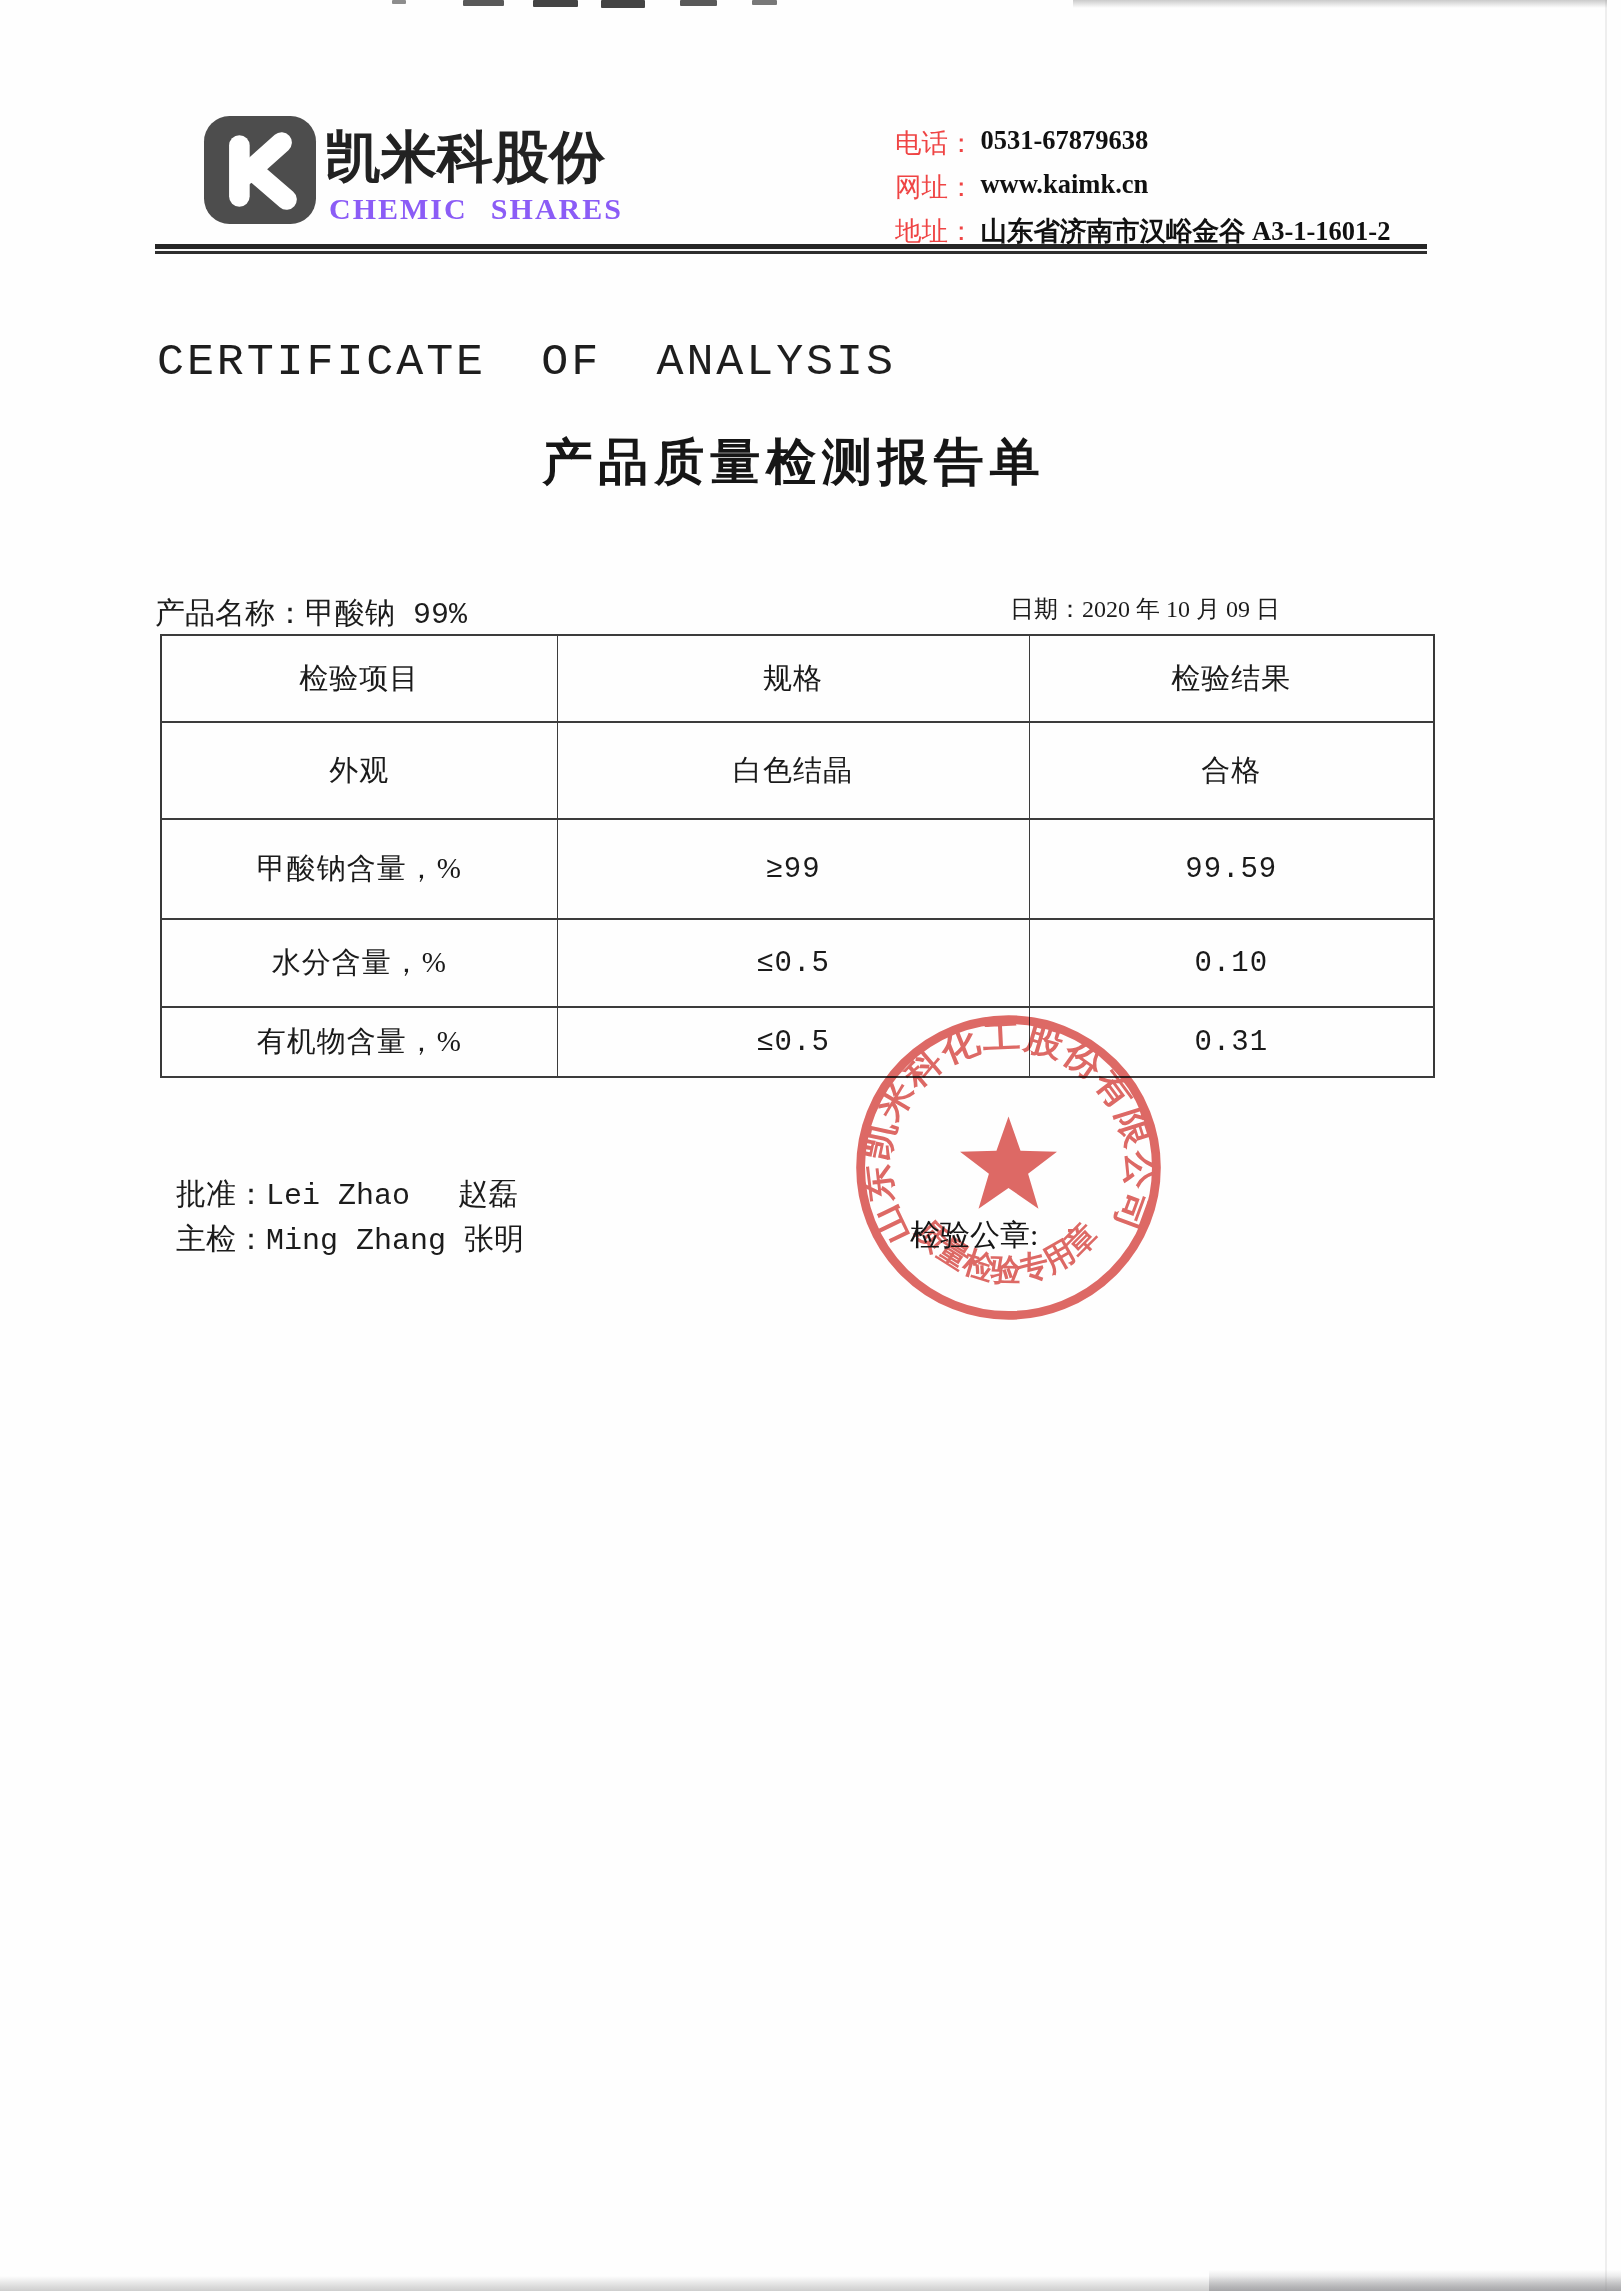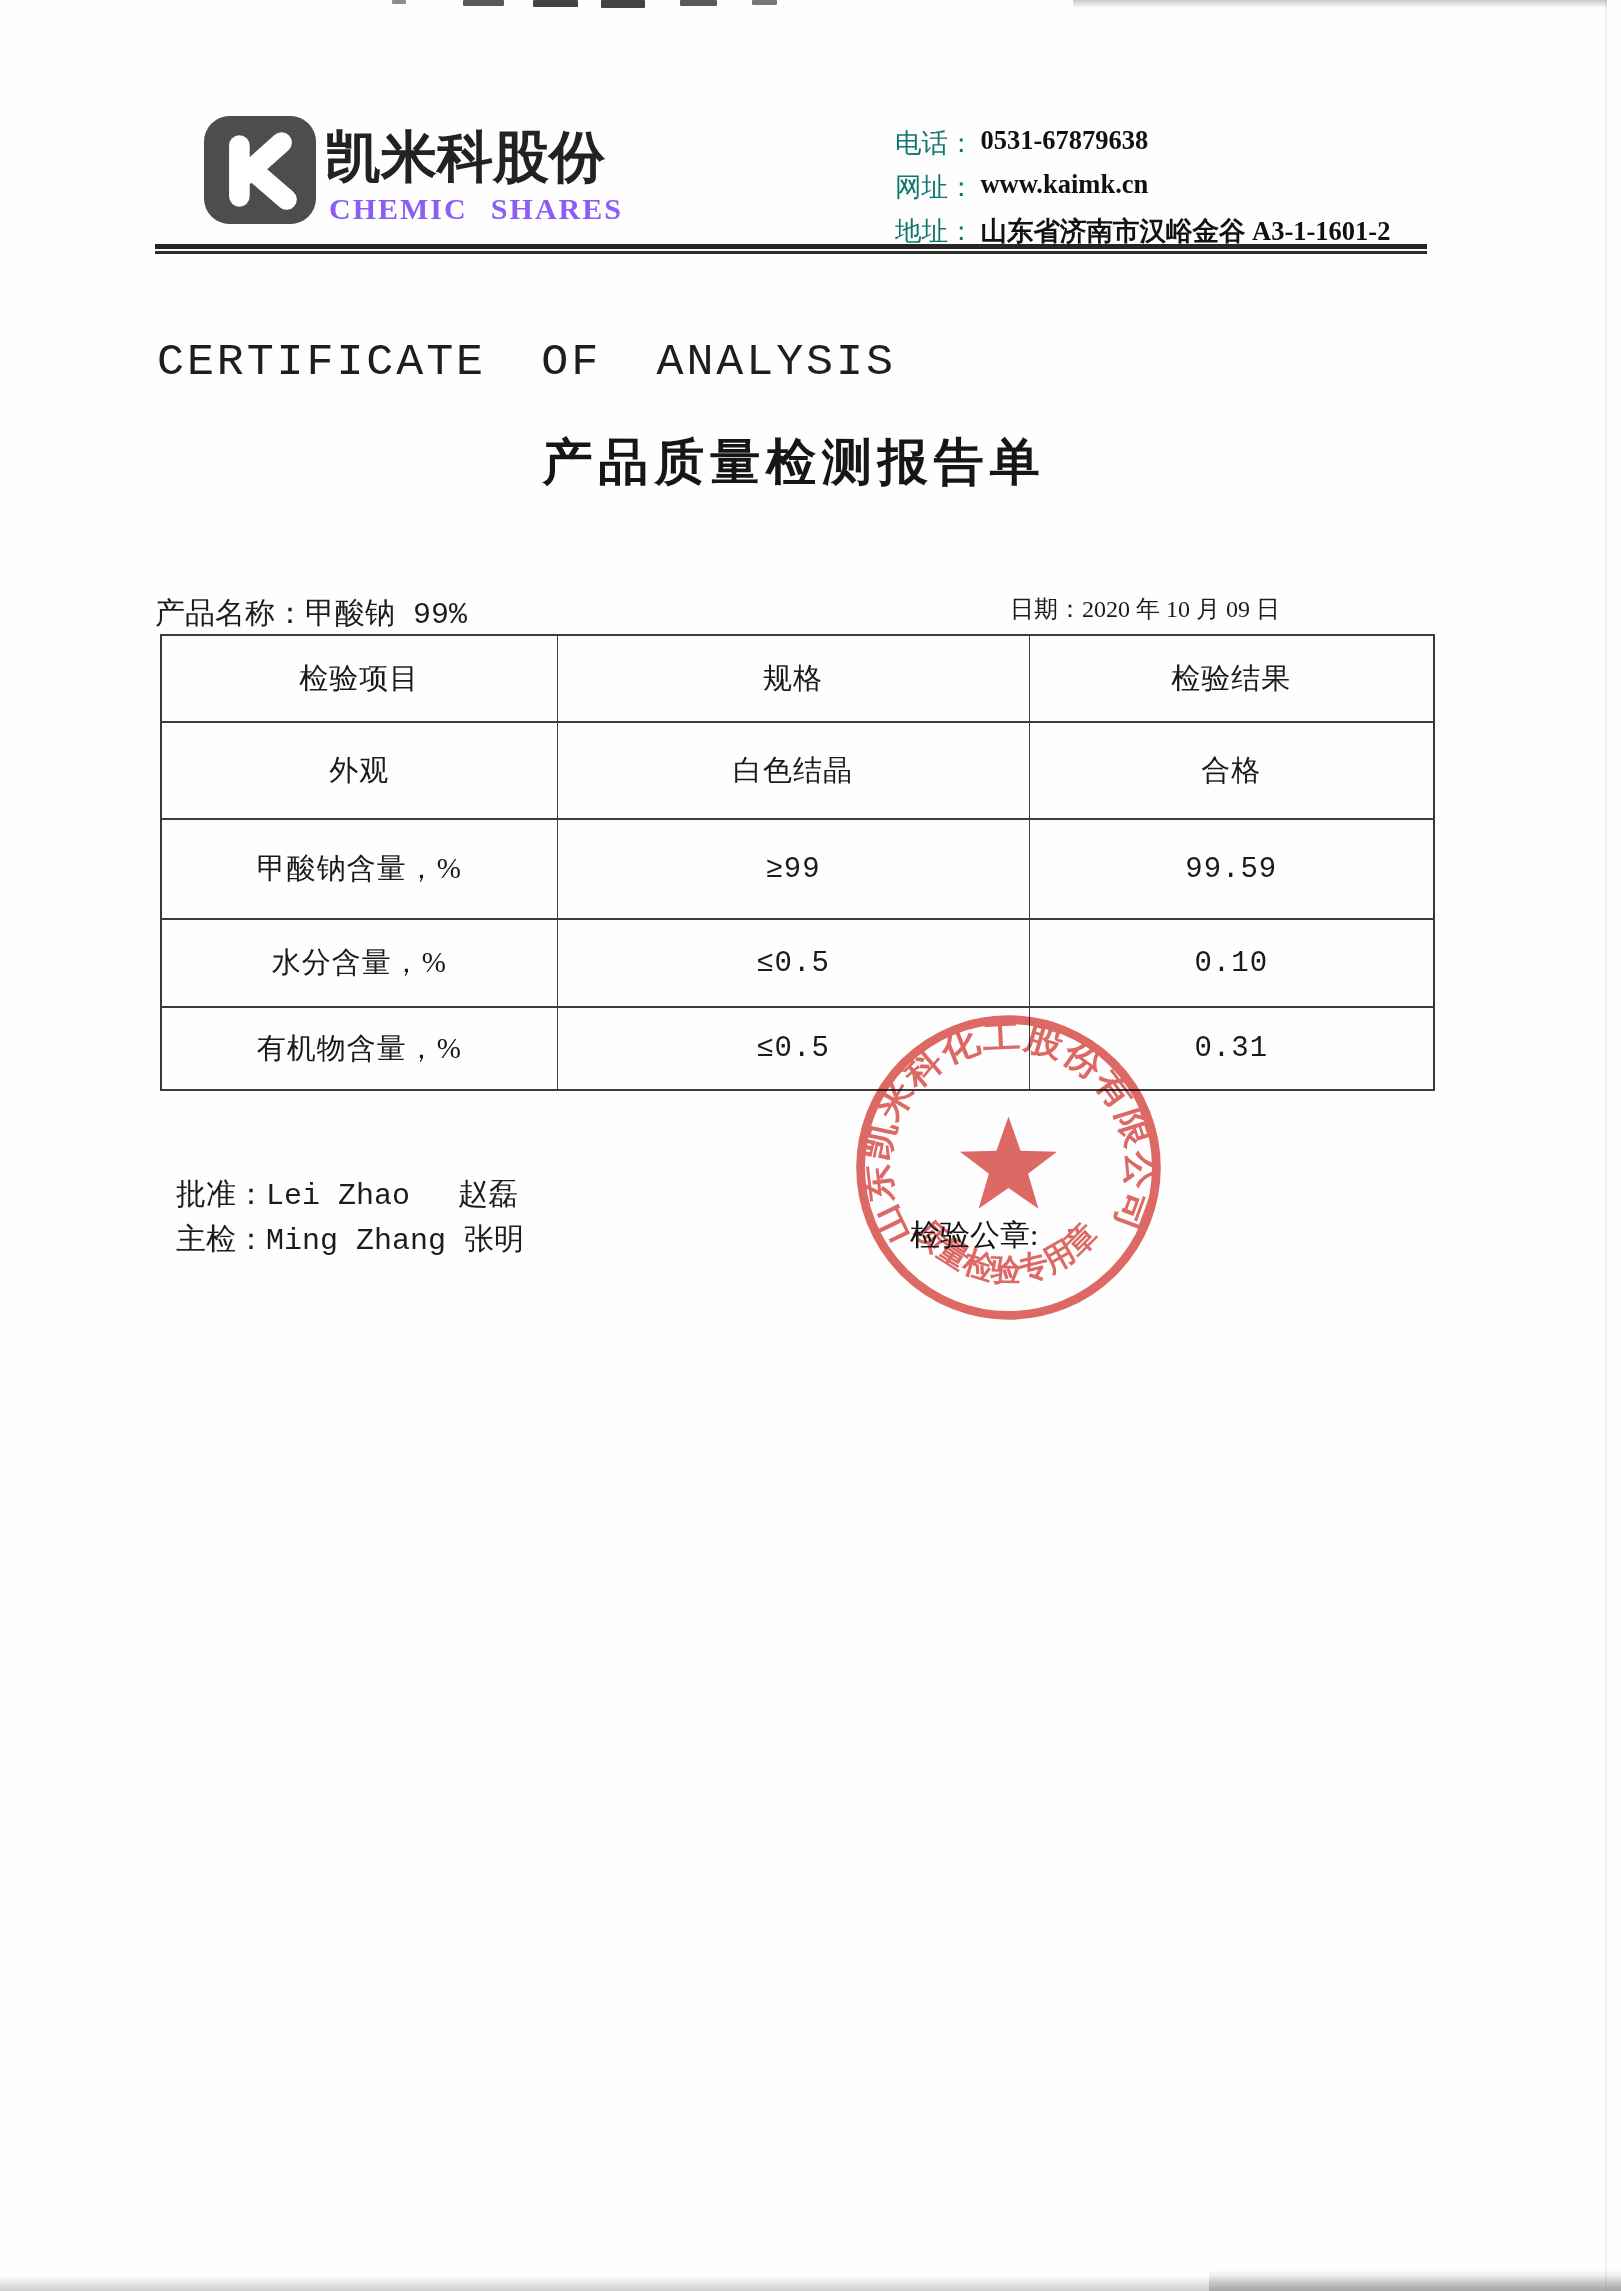--- a/index.html
+++ b/index.html
@@ -38,21 +38,21 @@
     white-space:nowrap;
   }
   .company-en {
     position:absolute; left:329px; top:192px;
     font-family:"Liberation Serif","DejaVu Serif",serif;
     font-weight:bold; font-size:30px; letter-spacing:2px; word-spacing:13.7px;
     color:#8b5cf6; white-space:nowrap;
   }
   .contact { position:absolute; left:895px; top:125px; font-size:26.5px; }
   .contact .row { display:flex; margin-bottom:7.8px; white-space:nowrap; }
-  .contact .lbl { font-weight:normal; color:#0f766e;text-align:right; }
+  .contact .lbl { font-weight:normal; color:#ef4444;text-align:right; }
   .contact .val { font-weight:bold; color:#111; margin-left:5.9px; }
   .head-rule {
     position:absolute; left:155px; top:244px; width:1272px; height:9.8px;
     background:linear-gradient(to bottom,#262626 0%,#262626 52%,#f8f8f8 52%,#f8f8f8 68%,#2e2e2e 68%,#2e2e2e 100%);
   }
 
   
   .title-en {
     position:absolute; left:157px; top:337px; width:1274px;
     font-family:"Liberation Mono","DejaVu Sans Mono",monospace;
@@ -82,21 +82,21 @@
     border-top-width:2px; border-bottom-width:2px;
     text-align:center; vertical-align:middle;
     font-size:29px; color:#1a1a1a;
     letter-spacing:1px;
   }
   td.mono { font-family:"Liberation Mono","DejaVu Sans Mono","Liberation Serif",serif; letter-spacing:2px; }
   tr.hrow td { height:87px; }
   tr.r0 td { height:97px;margin-top:36px; }
   tr.r1 td { height:100px; }
   tr.r2 td { height:88px; }
-  tr.r3 td { height:83px; }
+  tr.r3 td { height:70px; }
 
   
   .sig-approve { position:absolute; left:176px; top:1174px; font-size:30px; white-space:nowrap; }
   .sig-inspect { position:absolute; left:176px; top:1219px; font-size:30px; white-space:nowrap; }
   .sig-name { font-family:"Liberation Mono","DejaVu Sans Mono","Liberation Serif",serif; }
   .seal-label { position:absolute; left:910px; top:1215px; font-size:30px; color:#161616; z-index:4; white-space:nowrap; }
 
   
   .stamp { position:absolute; left:842px; top:1001px; width:333px; height:333px;
     z-index:3; mix-blend-mode:multiply; }

